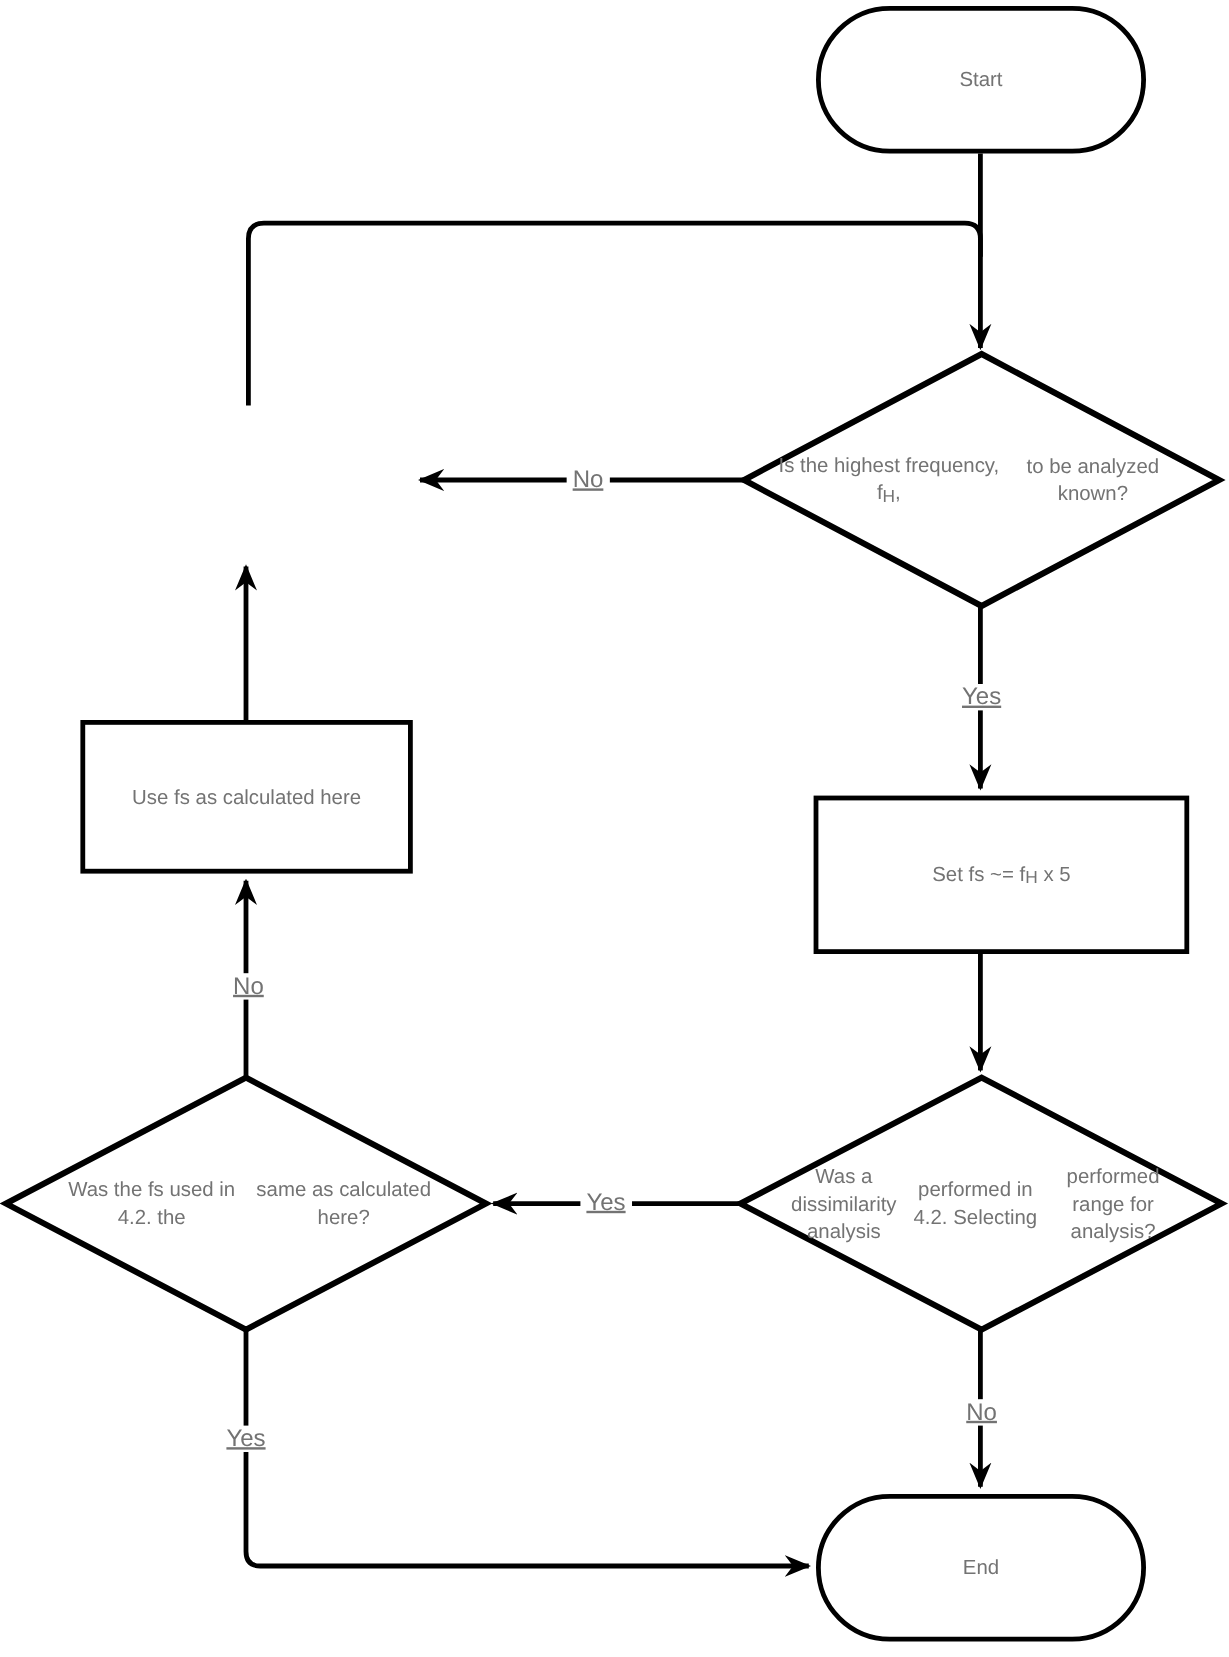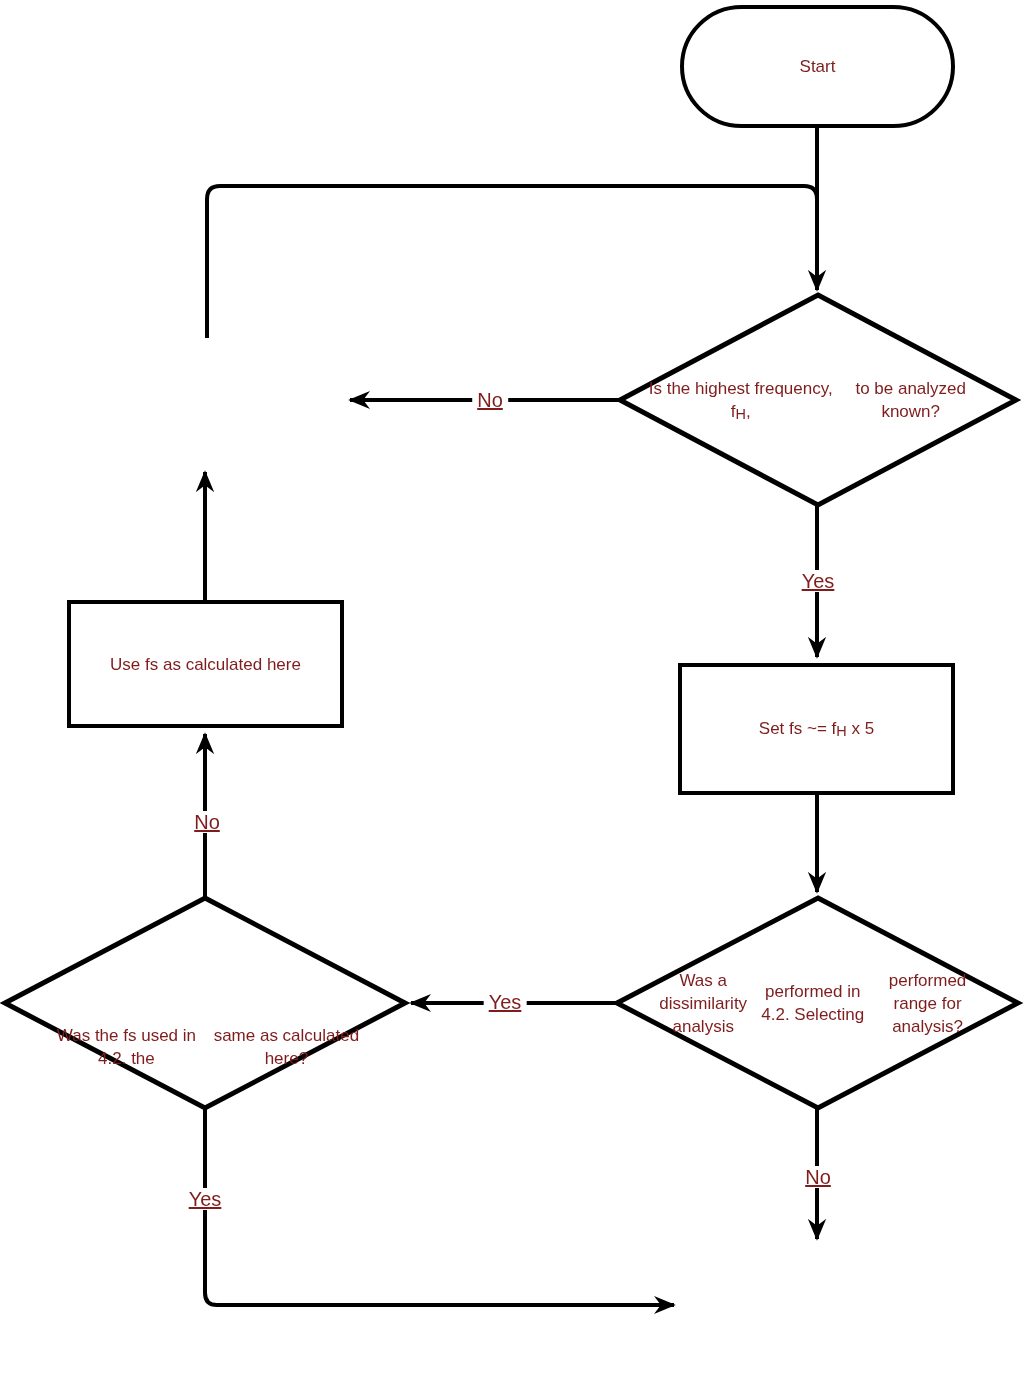--- a/index.html
+++ b/index.html
@@ -1,21 +1,21 @@
 <!DOCTYPE html>
 <html><head>
 <meta charset="utf-8">
 <style>
   html,body{margin:0;padding:0;background:#ffffff;}
   #canvas{
     position:relative;
     width:1024px;height:1381px;
     background:#ffffff;
     font-family:"Liberation Sans", sans-serif;
-    color:#7f1d1d;
+    color:#737373;
     overflow:hidden;
   }
   #wires{position:absolute;left:0;top:0;width:1024px;height:1381px;}
   .node{
     position:absolute;box-sizing:border-box;
     border:4px solid #000;background:#fff;
     display:flex;align-items:center;justify-content:center;
     text-align:center;font-size:17px;line-height:23px;
   }
   .stadium{border-radius:62px;}
@@ -67,35 +67,38 @@
   <div class="diamond-text" style="left:648px;top:352px;width:340px;height:96px;">
     <span class="tline"><span>Is the highest frequency, f</span><span class="sub">H</span><span>,</span></span>
     <span class="tline">to be analyzed known?</span>
   </div>
 
 
   <div class="node" style="left:67px;top:600px;width:277px;height:128px;">
     <span>Use fs as calculated here</span>
   </div>
 
-  <div class="node" style="left:678px;top:663px;width:277px;height:132px;">
+  <div class="node" style="left:678px;top:663px;width:313px;height:132px;">
     <span><span>Set fs ~= f</span><span class="sub">H</span><span> x 5</span></span>
   </div>
 
   <div class="diamond-text" style="left:648px;top:953px;width:340px;height:100px;">
     <span class="tline">Was a dissimilarity analysis</span>
     <span class="tline">performed in 4.2. Selecting</span>
     <span class="tline">performed range for analysis?</span>
   </div>
 
-  <div class="diamond-text" style="left:45px;top:1001px;width:320px;height:92px;">
+  <div class="diamond-text" style="left:45px;top:957px;width:320px;height:92px;">
     <span class="tline">Was the fs used in 4.2. the</span>
     <span class="tline">same as calculated here?</span>
   </div>
 
+  <div class="node stadium" style="left:680px;top:1245px;width:275px;height:123px;">
+    <span>End</span>
+  </div>
 
   <div class="edge-label" style="left:490px;top:400px;">No</div>
   <div class="edge-label" style="left:818px;top:581px;">Yes</div>
   <div class="edge-label" style="left:505px;top:1002px;">Yes</div>
   <div class="edge-label" style="left:818px;top:1177px;">No</div>
   <div class="edge-label" style="left:207px;top:822px;">No</div>
   <div class="edge-label" style="left:205px;top:1199px;">Yes</div>
 
 </div>
 

